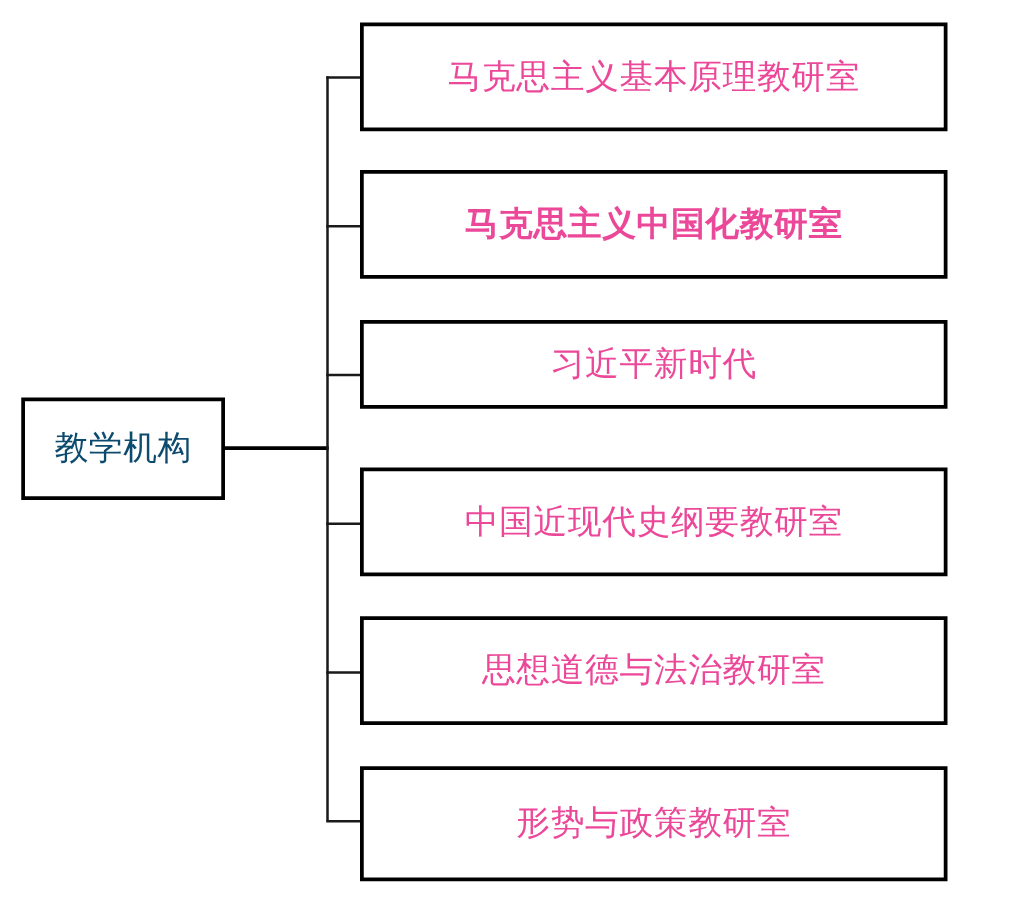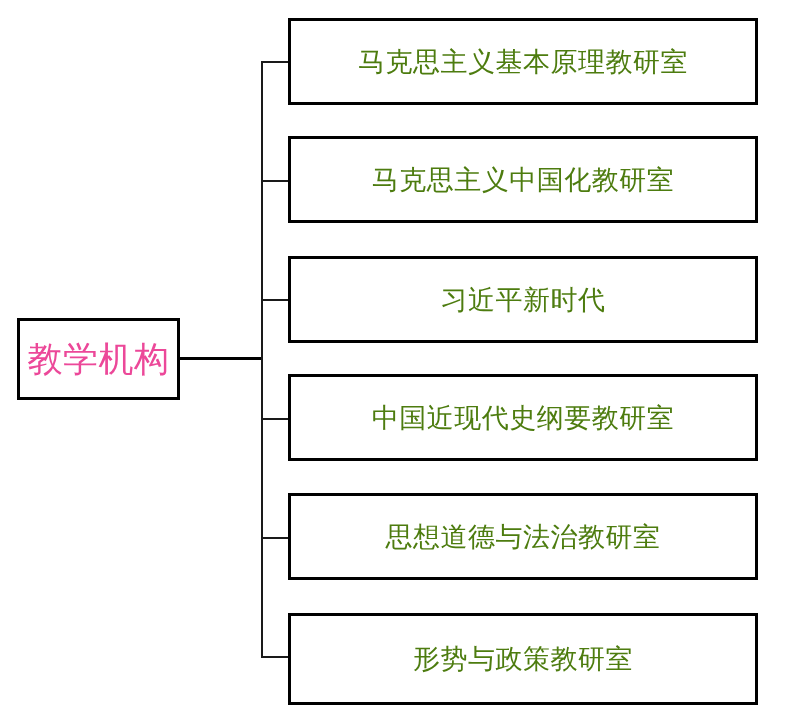--- a/index.html
+++ b/index.html
@@ -24,44 +24,44 @@
     width: 163px;
     height: 82px;
     border: 3px solid #000000;
     box-sizing: border-box;
     background: #ffffff;
     display: flex;
     align-items: center;
     justify-content: center;
   }
   .root-label {
-    font-size: 35px;
+    font-size: 27px;
     line-height: 1.2;
-    color: #ec4899;
+    color: #0c4a6e;
     letter-spacing: 0.5px;
     white-space: nowrap;
   }
 
   
   .child-box {
     position: absolute;
     left: 288px;
     width: 470px;
     border: 3px solid #000000;
     box-sizing: border-box;
     background: #ffffff;
     display: flex;
     flex-direction: column;
     align-items: center;
     justify-content: center;
   }
   .child-label {
     font-size: 27px;
     line-height: 38px;
-    color: #4d7c0f;
+    color: #ec4899;
     letter-spacing: 0.5px;
     white-space: nowrap;
     text-align: left;
   }
 
   
   .conn-trunk {
     position: absolute;
     left: 261px;
     width: 2px;
@@ -99,25 +99,25 @@
   <div class="conn-stub" style="top:656px;"></div>
 
   <div class="root-box">
     <span class="root-label">教学机构</span>
   </div>
 
   <div class="child-box" style="top:18px; height:87px;">
     <span class="child-label">马克思主义基本原理教研室</span>
   </div>
 
-  <div class="child-box" style="top:136px; height:87px;">
+  <div class="child-box" style="top:136px; height:87px;font-weight:bold;">
     <span class="child-label">马克思主义中国化教研室</span>
   </div>
 
-  <div class="child-box" style="top:256px; height:87px;">
+  <div class="child-box" style="top:256px; height:71px;">
     <span class="child-label">习近平新时代</span>
   </div>
 
   <div class="child-box" style="top:493px; height:87px;">
     <span class="child-label">思想道德与法治教研室</span>
   </div>
 
   <div class="child-box" style="top:374px; height:87px;">
     <span class="child-label">中国近现代史纲要教研室</span>
   </div>

